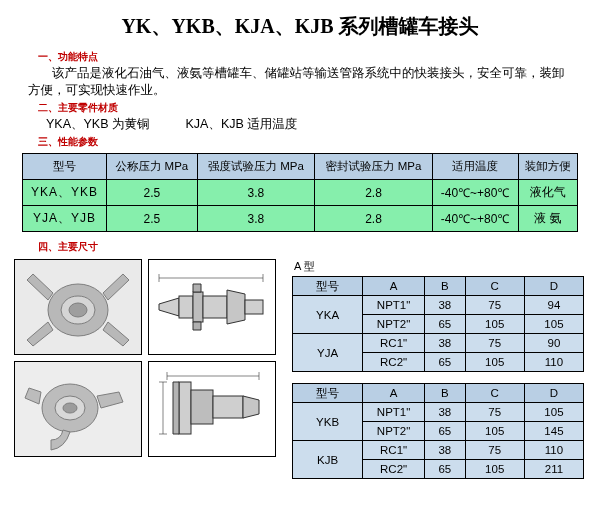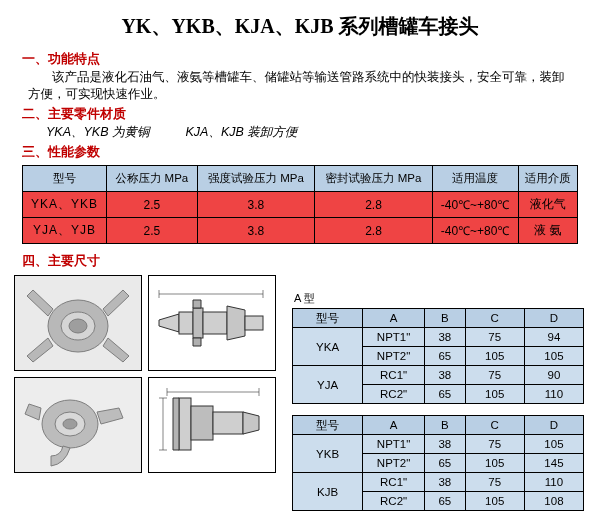--- a/index.html
+++ b/index.html
@@ -20,79 +20,79 @@
     font-weight:bold;
     letter-spacing:0px;
     padding-top:13px;
     padding-bottom:8px;
     font-family:"Liberation Serif", serif;
   }
 
   .sec-head {
     color:#c00000;
     font-weight:bold;
-    font-size:13px;
-    margin:2px 0 1px 8px;
+    font-size:10px;
+    margin:2px 0 1px 24px;
     font-family:"Liberation Sans", sans-serif;
   }
   .para {
     font-size:12.5px;
     line-height:17px;
     margin:0 16px 0 14px;
     text-indent:24px;
     font-family:"Liberation Sans", sans-serif;
   }
   .para2 {
     font-size:12.5px;
     line-height:17px;
     margin:0 2px 2px 14px;
     font-family:"Liberation Sans", sans-serif;
   }
-  .mat-line { display:flex;font-style:italic; }
+  .mat-line { display:flex; }
   .mat-line span:first-child { margin-left:18px; }
   .mat-line span:last-child { margin-left:36px; }
 
   
   table.spec {
     border-collapse:collapse;
     margin:4px auto 0 auto;
     width:556px;
     font-size:12px;
     font-family:"Liberation Sans", sans-serif;
   }
   table.spec th, table.spec td {
     border:1px solid #000;
     text-align:center;
     height:26px;
     padding:0 2px;
     font-weight:normal;
   }
   table.spec thead th { background:#b9cfe4; font-size:11.5px; }
-  table.spec tbody td { background:#ef4444; font-size:12px; }
+  table.spec tbody td { background:#86efac; font-size:12px; }
   table.spec tbody td.model { letter-spacing:1px; }
 
   .sec-head-dim { margin-top:8px; }
 
   
   .bottom { display:flex; margin-top:5px; }
   .imgs { width:272px; }
   .photo-row { display:flex; margin-bottom:6px; }
   .photo {
     width:128px; height:96px;
     border:1px solid #000;
     background:#e8e8e8;
     position:relative;
     overflow:hidden;
   }
   .photo.second { margin-left:6px; background:#fff; }
   .tables { margin-left:8px; width:296px; }
   .tbl-label {
     font-size:11px;
     font-family:"Liberation Sans", sans-serif;
-    margin:16px 0 2px 2px;
+    margin:0 0 2px 2px;
   }
   table.dim {
     border-collapse:collapse;
     width:292px;
     font-size:11.5px;
     font-family:"Liberation Sans", sans-serif;
   }
   table.dim th, table.dim td {
     border:1px solid #000;
     text-align:center;
@@ -115,34 +115,34 @@
 <div class="page">
 
   <div class="title">YK、YKB、KJA、KJB 系列槽罐车接头</div>
 
   <div class="sec-head">一、功能特点</div>
   <div class="para">该产品是液化石油气、液氨等槽罐车、储罐站等输送管路系统中的快装接头，安全可靠，装卸方便，可实现快速作业。</div>
 
   <div class="sec-head">二、主要零件材质</div>
   <div class="para2 mat-line">
     <span>YKA、YKB 为黄铜</span>
-    <span>KJA、KJB 装卸方便</span>
+    <span>KJA、KJB 适用温度</span>
   </div>
 
   <div class="sec-head">三、性能参数</div>
 
   <table class="spec">
     <thead>
       <tr>
         <th>型号</th>
         <th>公称压力 MPa</th>
         <th>强度试验压力 MPa</th>
         <th>密封试验压力 MPa</th>
         <th>适用温度</th>
-        <th>适用介质</th>
+        <th>装卸方便</th>
       </tr>
     </thead>
     <tbody>
       <tr>
         <td class="model">YKA、YKB</td>
         <td>2.5</td>
         <td>3.8</td>
         <td>2.8</td>
         <td>-40℃~+80℃</td>
         <td>液化气</td>
@@ -312,20 +312,20 @@
             <td class="mname" rowspan="2">KJB</td>
             <td class="sz">RC1"</td>
             <td>38</td>
             <td>75</td>
             <td>110</td>
           </tr>
           <tr>
             <td class="sz">RC2"</td>
             <td>65</td>
             <td>105</td>
-            <td>108</td>
+            <td>211</td>
           </tr>
         </tbody>
       </table>
 
     </div>
   </div>
 </div>
 
 </body></html>

